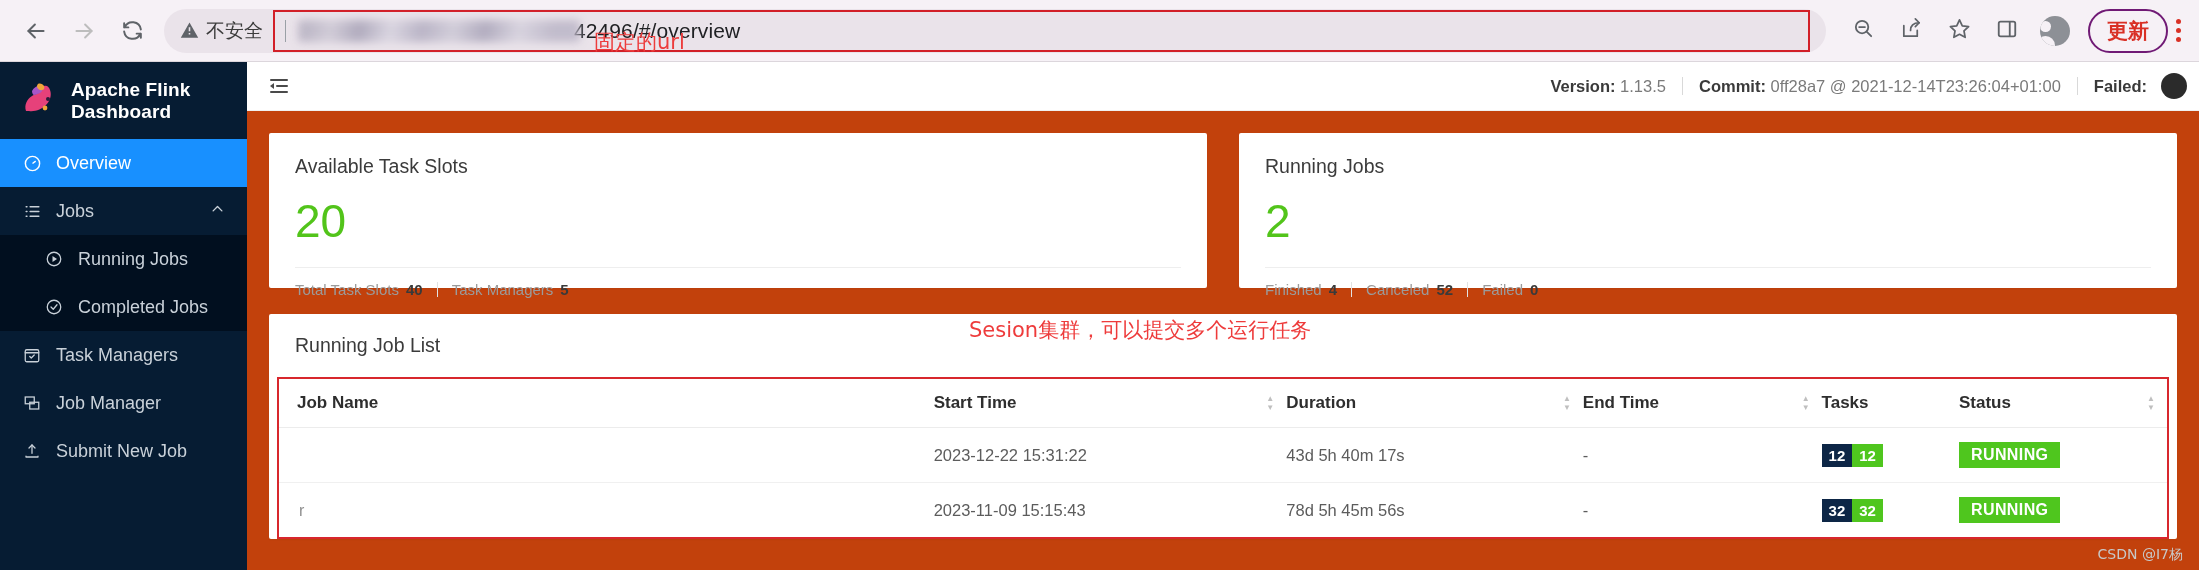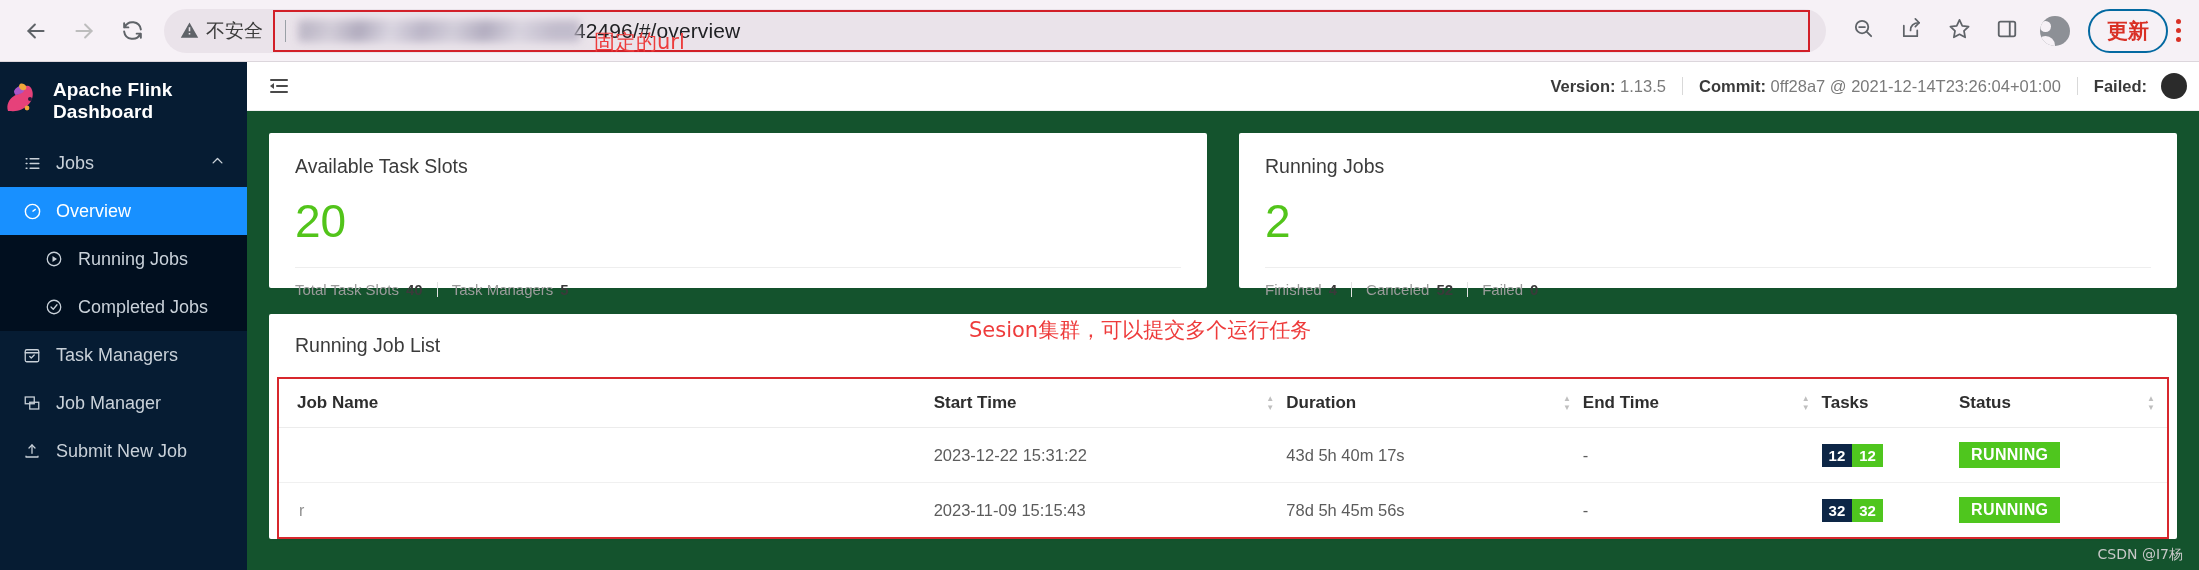--- a/index.html
+++ b/index.html
@@ -67,55 +67,55 @@
     display: flex; align-items: center; justify-content: center; color: #5f6368;
   }
   .avatar-circle {
     width: 30px; height: 30px; border-radius: 50%;
     background: #8d9096; display: flex; align-items: flex-end; justify-content: center;
     overflow: hidden;
   }
   .avatar-head { width: 11px; height: 11px; border-radius: 50%; background:#f6f1f6; position:relative; top:-14px;}
   .avatar-body { width: 20px; height: 11px; border-radius: 10px 10px 0 0; background:#f6f1f6; position:relative; left:-15px; top:1px;}
   .update-btn {
-    border: 2px solid #0369a1; border-radius: 22px;
+    border: 2px solid #701a75; border-radius: 22px;
     color: #d93025; font-size: 21px; font-weight: 600;
     padding: 6px 17px; margin-left: 8px; white-space: nowrap;
   }
   .kebab { display:flex; flex-direction:column; gap:4px; align-items:center; padding: 0 12px 0 6px;}
   .kebab i { width: 5px; height: 5px; border-radius: 50%; background:#d93025; display:block;}
 
   .anno-url {
     position: absolute; left: 594px; top: 28px;
     color: #ed3c3c; font-size: 21px; z-index: 30;
     font-family: "DejaVu Sans", sans-serif;
   }
 
   
   .app { position: absolute; top: 62px; left: 0; width: 2199px; height: 508px; background:#f7f2f7; }
 
   
   .sidebar {
     position: absolute; left: 0; top: 0; width: 247px; height: 508px;
     background: #061c33; color: #c2ccd6;
   }
-  .brand { height: 77px; display: flex; align-items: center; gap: 13px; }
+  .brand { height: 77px; display: flex; align-items: center; padding-left: 18px; gap: 13px; }
   .brand-title { font-size: 19px; font-weight: bold; color: #ffffff; letter-spacing:.1px;}
   .nav-item {
     height: 48px; display: flex; align-items: center;
     padding-left: 22px; gap: 14px; font-size: 18px; color: #c9d1d9; position: relative;
   }
   .nav-item.active { background: #1890ff; color: #ffffff; }
   .nav-item .ic { width: 20px; height: 20px; display:flex; align-items:center; justify-content:center; flex-shrink:0;}
   .nav-sub { background: #010f1f; }
   .nav-sub .nav-item { padding-left: 44px; font-size: 18px; color:#c9d1d9; }
   .chev { position: absolute; right: 22px; top: 50%; transform: translateY(-50%); }
 
   
-  .main { position: absolute; left: 247px; top: 0; right: 0; height: 508px; background: #14532d; }
+  .main { position: absolute; left: 247px; top: 0; right: 0; height: 508px; background: #c2410c; }
   .topbar {
     height: 49px; background: #ffffff; display: flex; align-items: center;
     padding: 0 12px 0 20px; border-bottom: 1px solid #f0f0f0;
   }
   .menu-fold { width: 26px; height: 26px; color:#4a4a4a; display:flex; align-items:center; }
   .topbar-right {
     margin-left: auto; display: flex; align-items: center; gap: 0;
     font-size: 16.5px; color: #7a7a7a; white-space: nowrap;
   }
   .topbar-right b { color: #3a3a3a; font-weight: bold; }
@@ -308,47 +308,47 @@
           <path d="M8 30c-2-6 1-12 6-15 3-2 7-2 9-5 1-2 1-4 3-5 3-1 5 1 6 4 2 5 0 11-4 15-4 4-11 7-17 6z" fill="#e6417a"></path>
           <path d="M14 10c2-4 6-6 9-5 2 1 2 3 1 5-2 3-5 3-8 4-1 0-2-2-2-4z" fill="#a855c8"></path>
           <path d="M20 3c2-1 5 0 6 2 1 2 0 4-2 4-2 1-4-1-5-3 0-1 0-2 1-3z" fill="#f0a63a"></path>
           <circle cx="30" cy="18" r="2" fill="#2b1b3a"></circle>
           <circle cx="27" cy="27" r="2.4" fill="#f0a63a"></circle>
         </svg>
       </span>
       <span class="brand-title">Apache Flink Dashboard</span>
     </div>
 
+    <div class="nav-item active">
+      <span class="ic">
+        <svg width="19" height="19" viewBox="0 0 24 24" fill="none" stroke="currentColor" stroke-width="1.8">
+            <circle cx="12" cy="12" r="9"></circle>
+            <path d="M12 12l4-3"></path>
+          </svg>
+      </span>
+      <span>Overview</span>
+    </div>
+
     <div class="nav-item">
       <span class="ic">
         <svg width="19" height="19" viewBox="0 0 24 24" fill="none" stroke="currentColor" stroke-width="1.9" stroke-linecap="round">
             <line x1="9" y1="6" x2="20" y2="6"></line>
             <line x1="9" y1="12" x2="20" y2="12"></line>
             <line x1="9" y1="18" x2="20" y2="18"></line>
             <line x1="4" y1="6" x2="5" y2="6"></line>
             <line x1="4" y1="12" x2="5" y2="12"></line>
             <line x1="4" y1="18" x2="5" y2="18"></line>
           </svg>
       </span>
       <span>Jobs</span>
       <span class="chev">
         <svg width="15" height="15" viewBox="0 0 24 24" fill="none" stroke="currentColor" stroke-width="2.2" stroke-linecap="round" stroke-linejoin="round">
             <polyline points="5 15 12 8 19 15"></polyline>
           </svg>
       </span>
-    </div>
-
-    <div class="nav-item active">
-      <span class="ic">
-        <svg width="19" height="19" viewBox="0 0 24 24" fill="none" stroke="currentColor" stroke-width="1.8">
-            <circle cx="12" cy="12" r="9"></circle>
-            <path d="M12 12l4-3"></path>
-          </svg>
-      </span>
-      <span>Overview</span>
     </div>
 
     <div class="nav-sub">
       <div class="nav-item">
         <span class="ic">
           <svg width="18" height="18" viewBox="0 0 24 24" fill="none" stroke="currentColor" stroke-width="1.7">
               <circle cx="12" cy="12" r="9"></circle>
               <polygon points="10 8 16 12 10 16" fill="currentColor" stroke="none"></polygon>
             </svg>
         </span>

